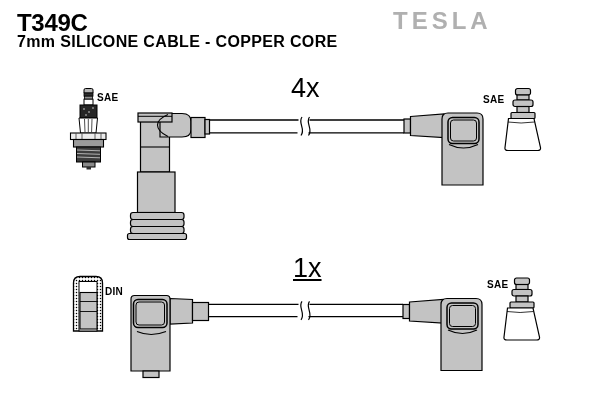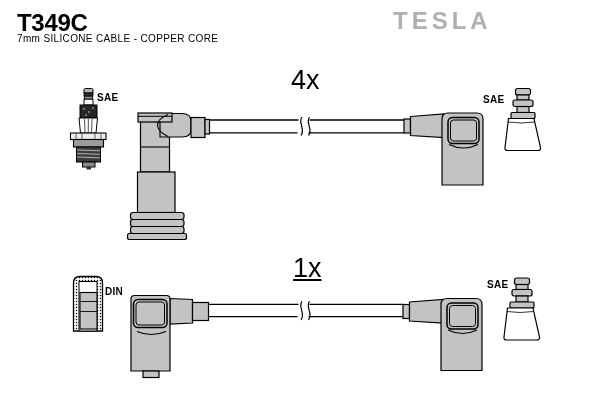--- a/index.html
+++ b/index.html
@@ -1,25 +1,25 @@
 <!DOCTYPE html>
 <html><head>
 <meta charset="utf-8">
 <style>
   html,body{margin:0;padding:0;background:#fff;}
   .page{position:relative;width:600px;height:400px;background:#fff;overflow:hidden;
         font-family:"Liberation Sans",sans-serif;color:#000;}
   .abs{position:absolute;white-space:nowrap;}
   .title{left:17px;top:9px;font-size:24px;font-weight:700;letter-spacing:-0.3px;}
-  .subtitle{left:17px;top:33px;font-size:10px;letter-spacing:0.35px;}
+  .subtitle{left:17px;top:33px;font-size:16px;letter-spacing:0.35px;font-weight:bold;}
   .brand{left:393px;top:7px;font-size:24px;font-weight:700;letter-spacing:4px;color:#b0b0b0;}
   .stdlbl{font-size:10px;font-weight:700;letter-spacing:0.3px;}
   .qty{font-size:27px;font-weight:400;}
   .sae1{left:97px;top:92px;}
-  .q4{left:291px;top:65px;}
+  .q4{left:291px;top:73px;}
   .sae2{left:483px;top:94px;}
   .din{left:105px;top:286px;}
   .q1{left:293px;top:253px;text-decoration:underline;}
   .sae3{left:487px;top:279px;}
   svg{position:absolute;left:0;top:0;}
   .gray{fill:#c3c3c3;stroke:#000;stroke-width:1.2;}
 </style>
 </head>
 <body>
 

